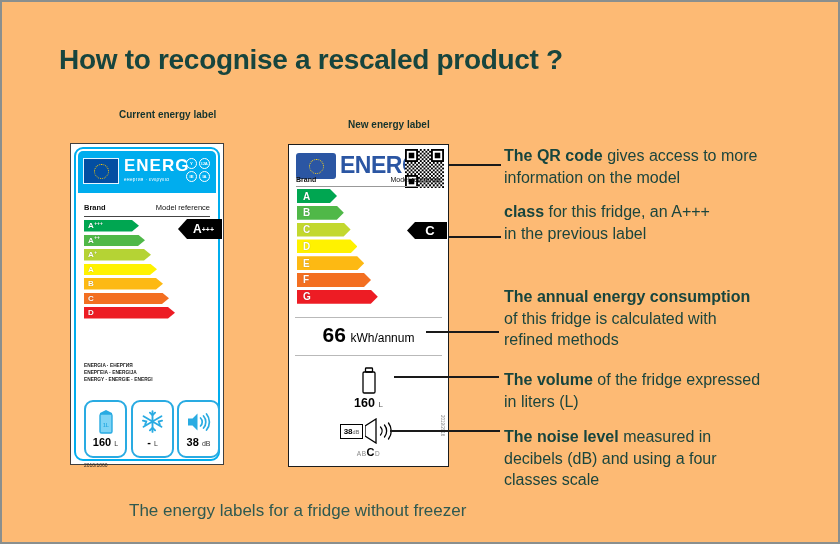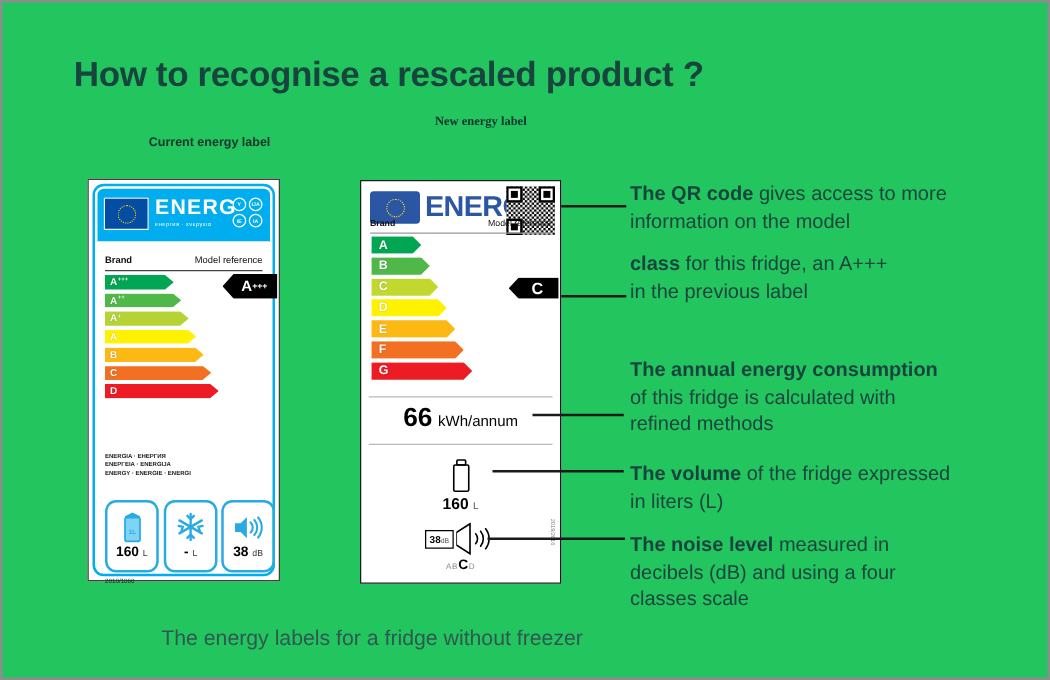--- a/index.html
+++ b/index.html
@@ -1,25 +1,25 @@
 <!DOCTYPE html>
 <html><head>
 <meta charset="utf-8">
 <style>
   * { margin:0; padding:0; box-sizing:border-box; }
   html,body { background:#e8e8e8; }
   body { font-family:"Liberation Sans", sans-serif; }
-  .canvas { position:relative; width:840px; height:544px; background:#22c55e;
+  .canvas { position:relative; width:840px; height:544px; background:#fdba74;
             border:2px solid #8a8f8e; overflow:hidden; }
 
   .title { position:absolute; left:57px; top:42px; font-size:28px; font-weight:bold;
            color:#17453e; letter-spacing:-0.3px; }
   .colhead { position:absolute; font-size:10px; font-weight:bold; color:#14332e;margin-left:42px; }
   #head-current { left:75px; top:107px; }
-  #head-new { left:304px; top:90px;font-family:Liberation Serif, serif; }
+  #head-new { left:304px; top:117px; }
   .caption { position:absolute; left:127px; top:499px; font-size:17px; color:#2f5950; }
 
   
   .old-card { position:absolute; left:68px; top:141px; width:154px; height:322px;
               background:#fff; border:1.5px solid #3f3f3f; }
   .old-frame { position:absolute; inset:3px; border:2.5px solid #00adee; border-radius:9px; }
   .old-header { position:absolute; left:2px; top:2px; right:2px; height:42px;
                 background:#00adee; border-radius:5px 5px 0 0; }
   .euflag-old { position:absolute; left:5px; top:7px; width:36px; height:26px;
                 background:#034ea2; border:1px solid #e8f6ff; display:flex;

